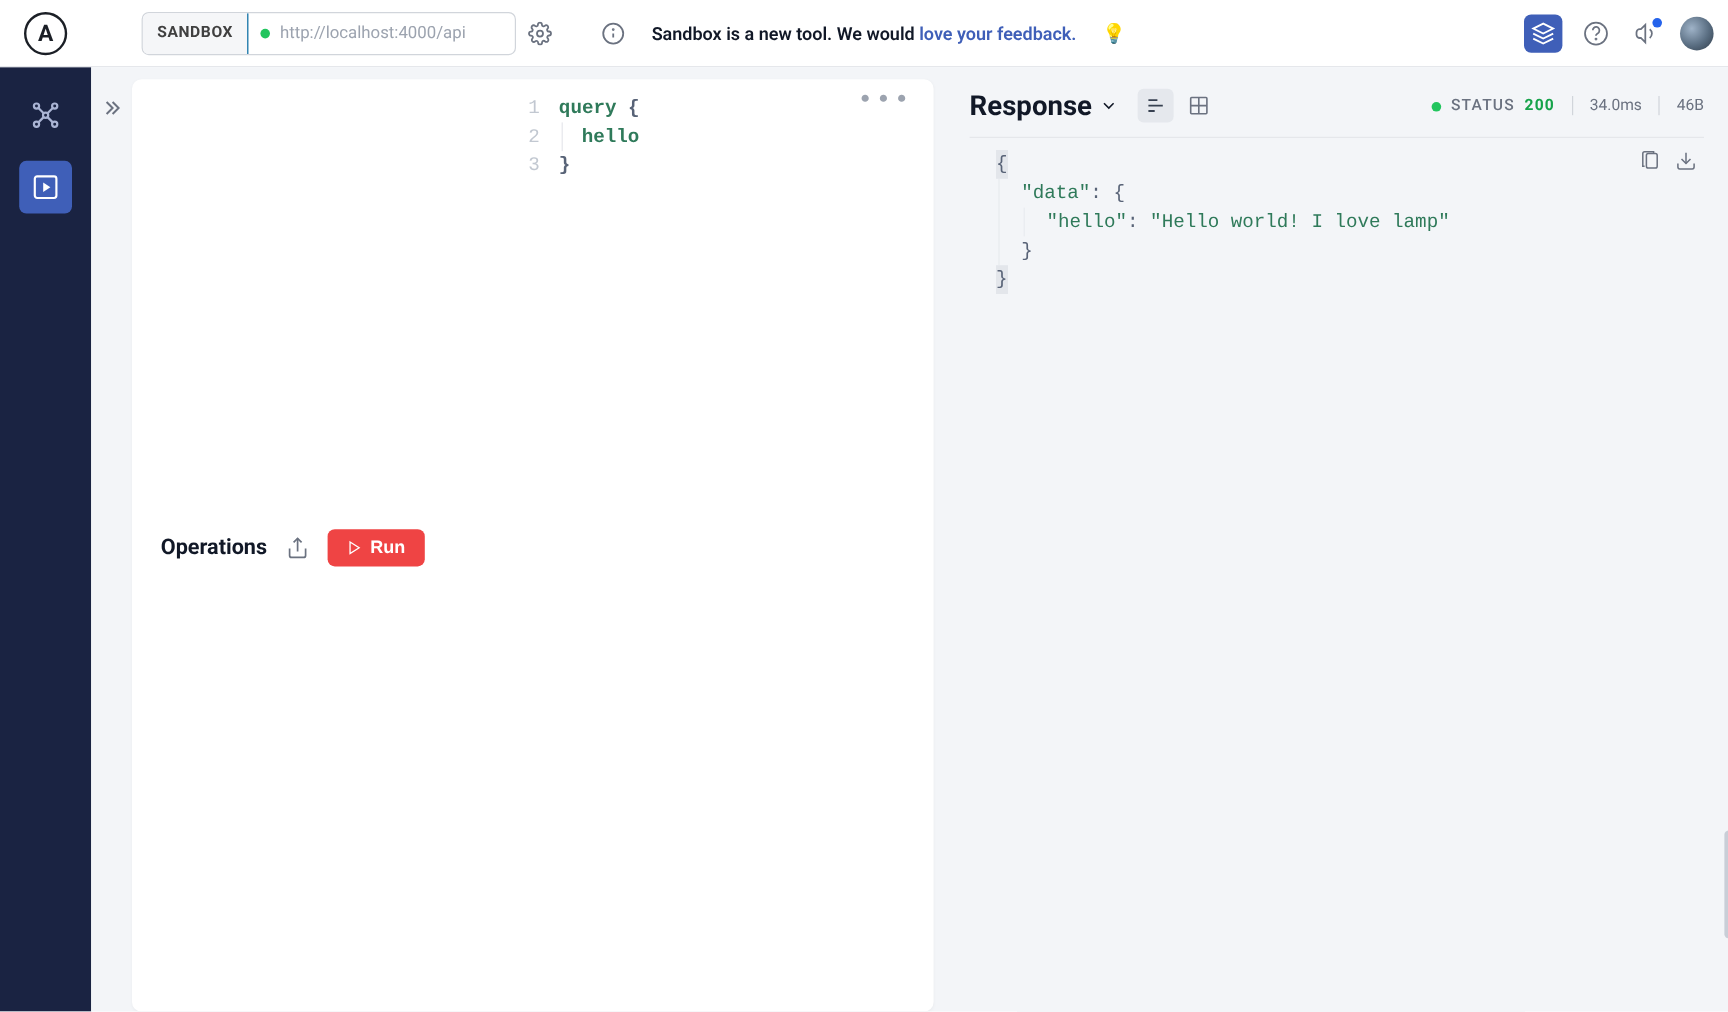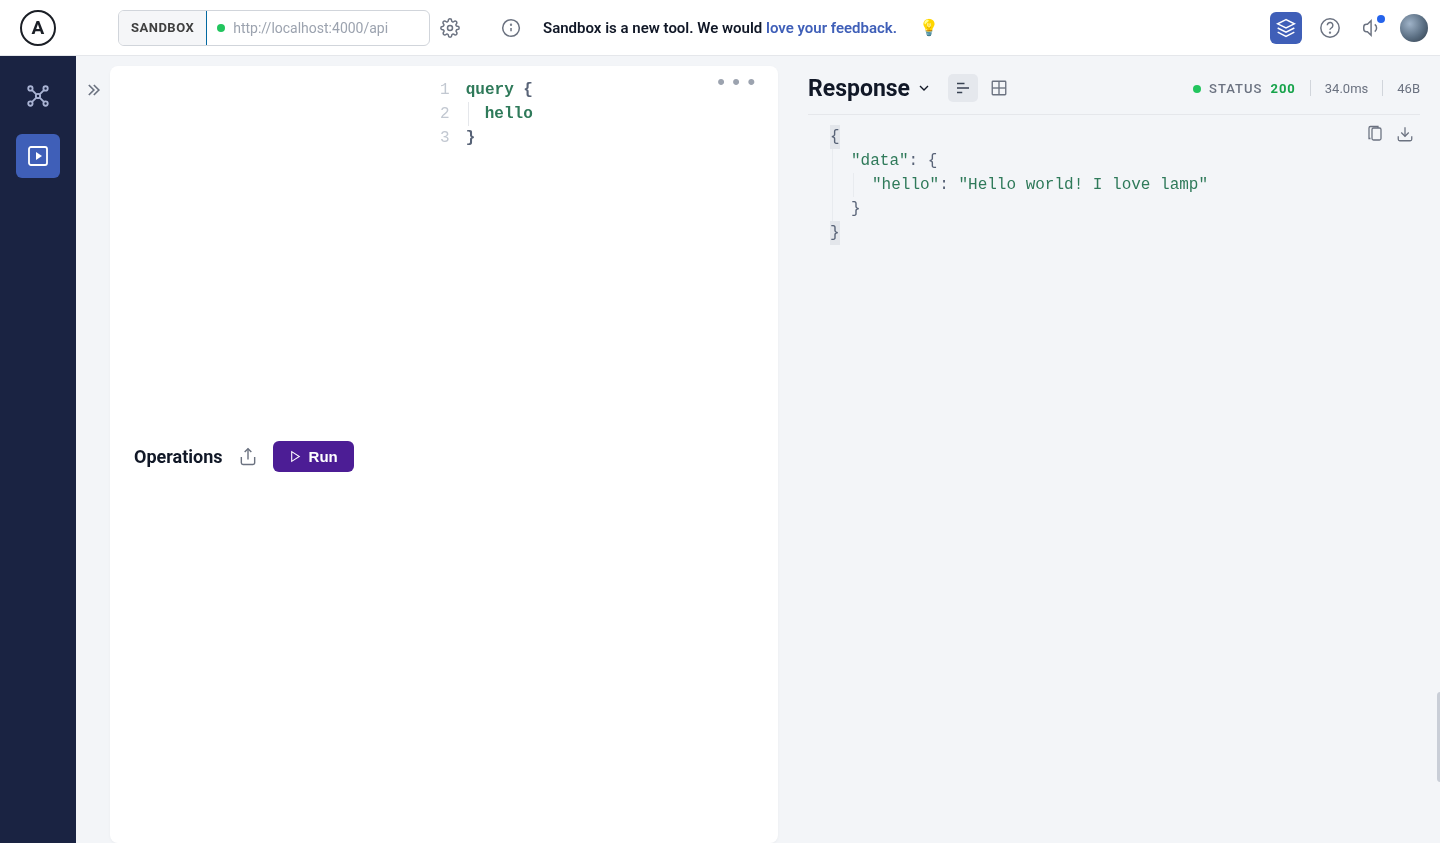--- a/index.html
+++ b/index.html
@@ -200,21 +200,21 @@
     color: #111827;
     flex: 1 1 auto;
   }
   .head-icon {
     width: 26px; height: 26px;
     display: flex; align-items: center; justify-content: center;
     color: #6b7280;
     cursor: pointer;
   }
   .run-btn {
-    background: #4c1d95;
+    background: #ef4444;
     color: #fff;
     border: none;
     border-radius: 6px;
     padding: 7px 16px;
     font-size: 15px;
     font-weight: 600;
     display: flex;
     align-items: center;
     gap: 7px;
     cursor: pointer;

